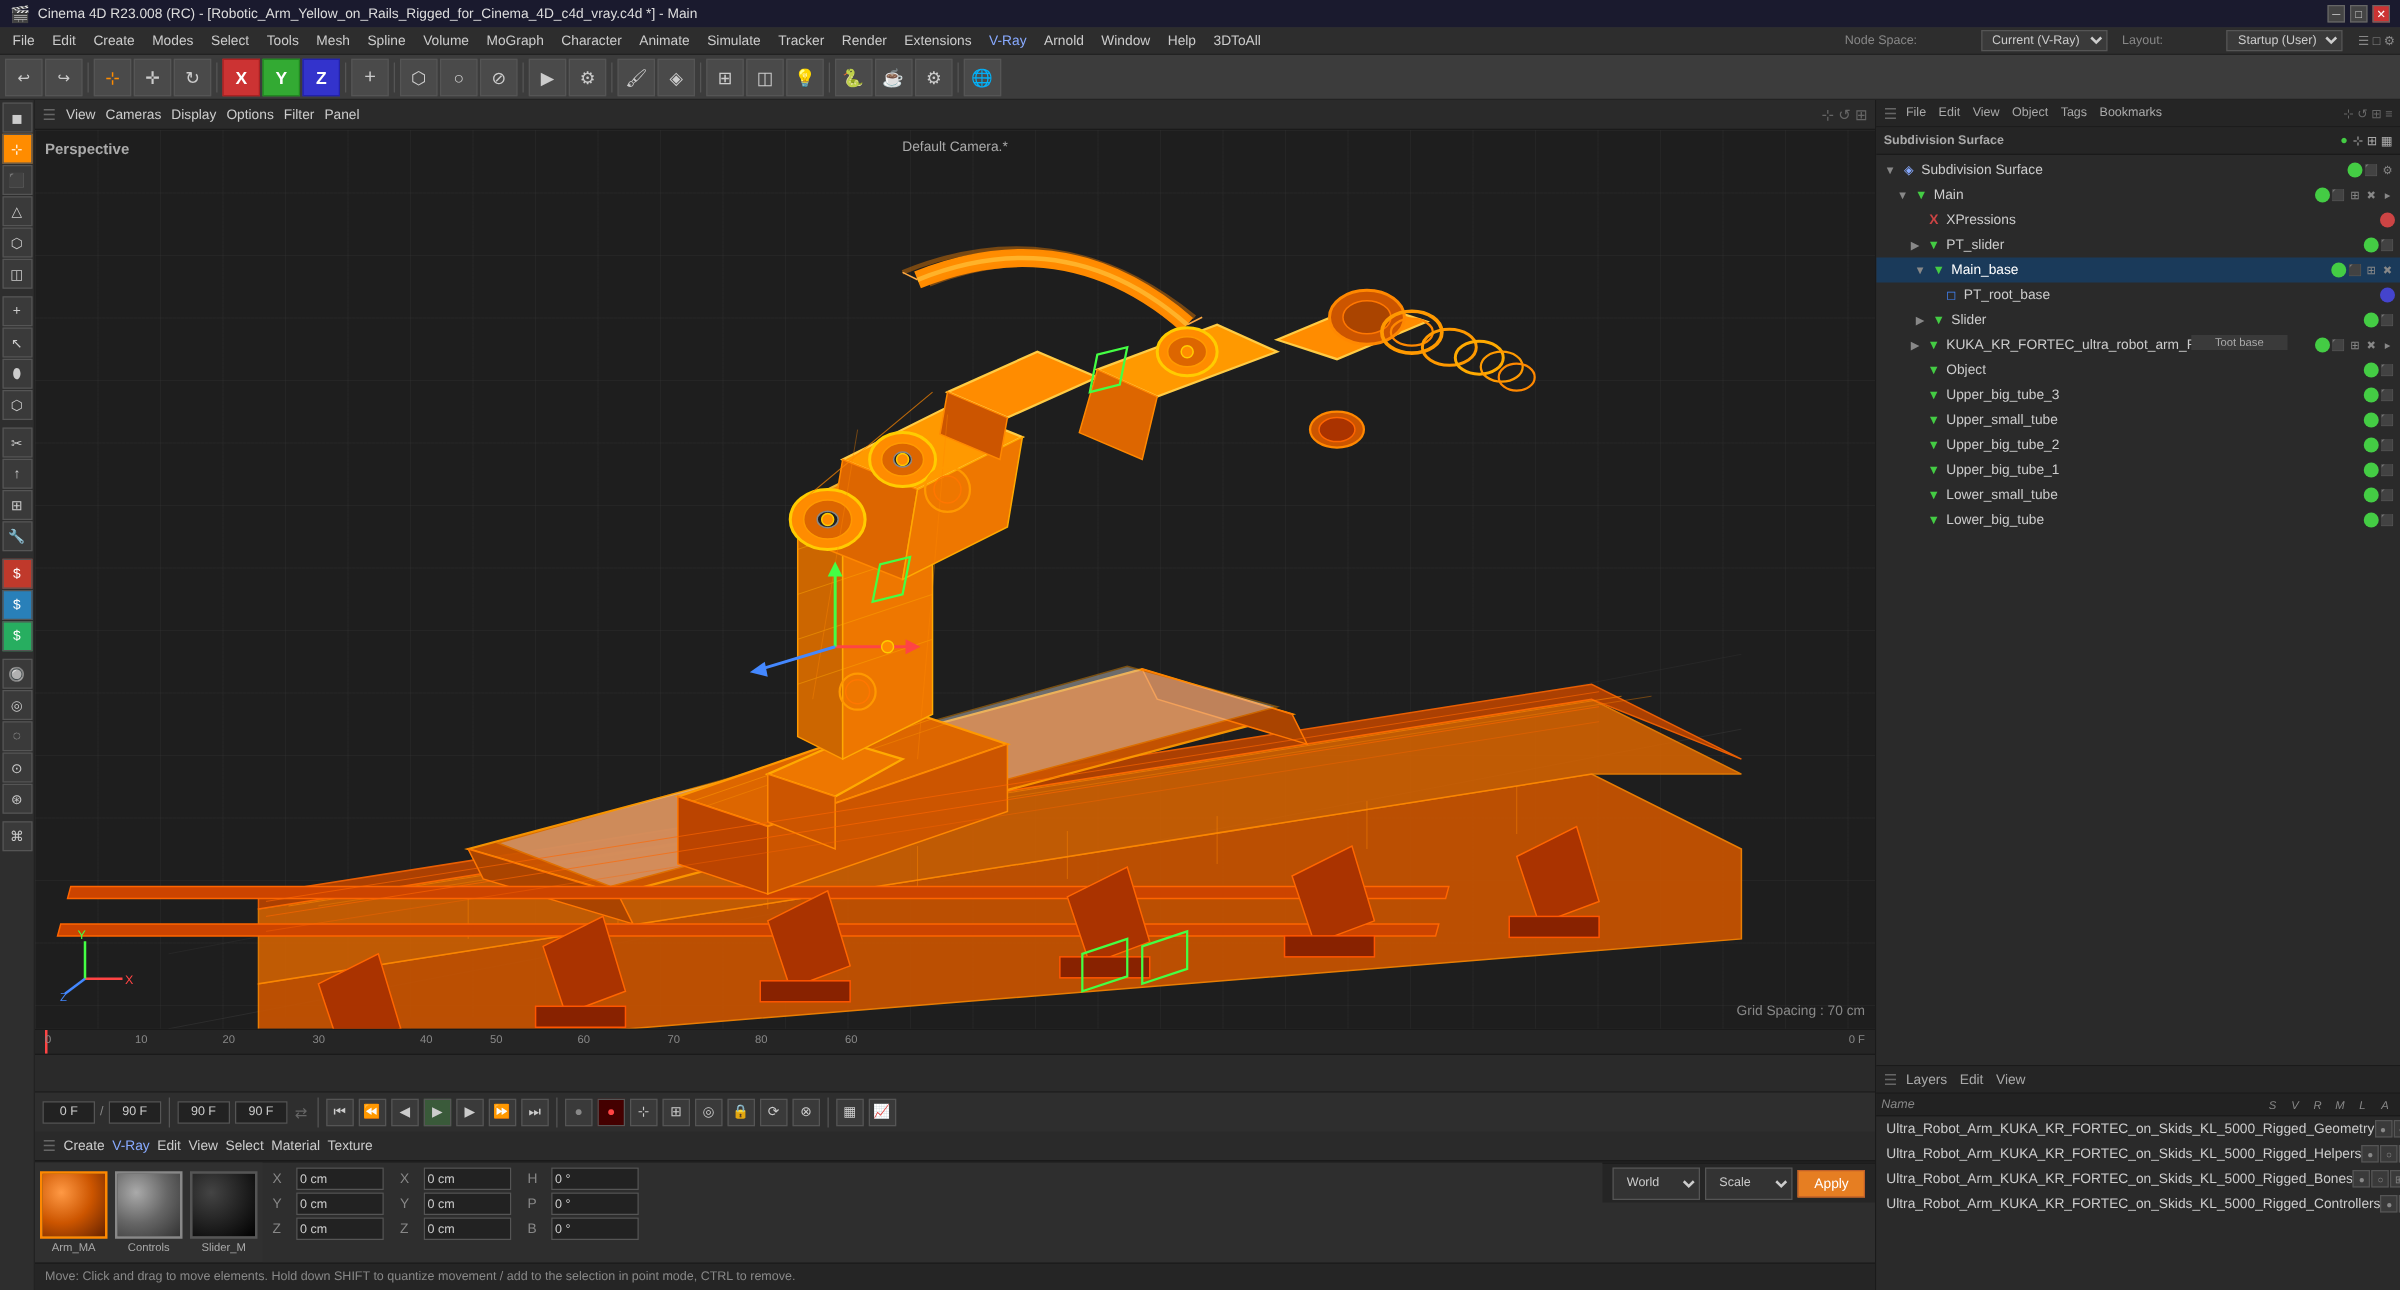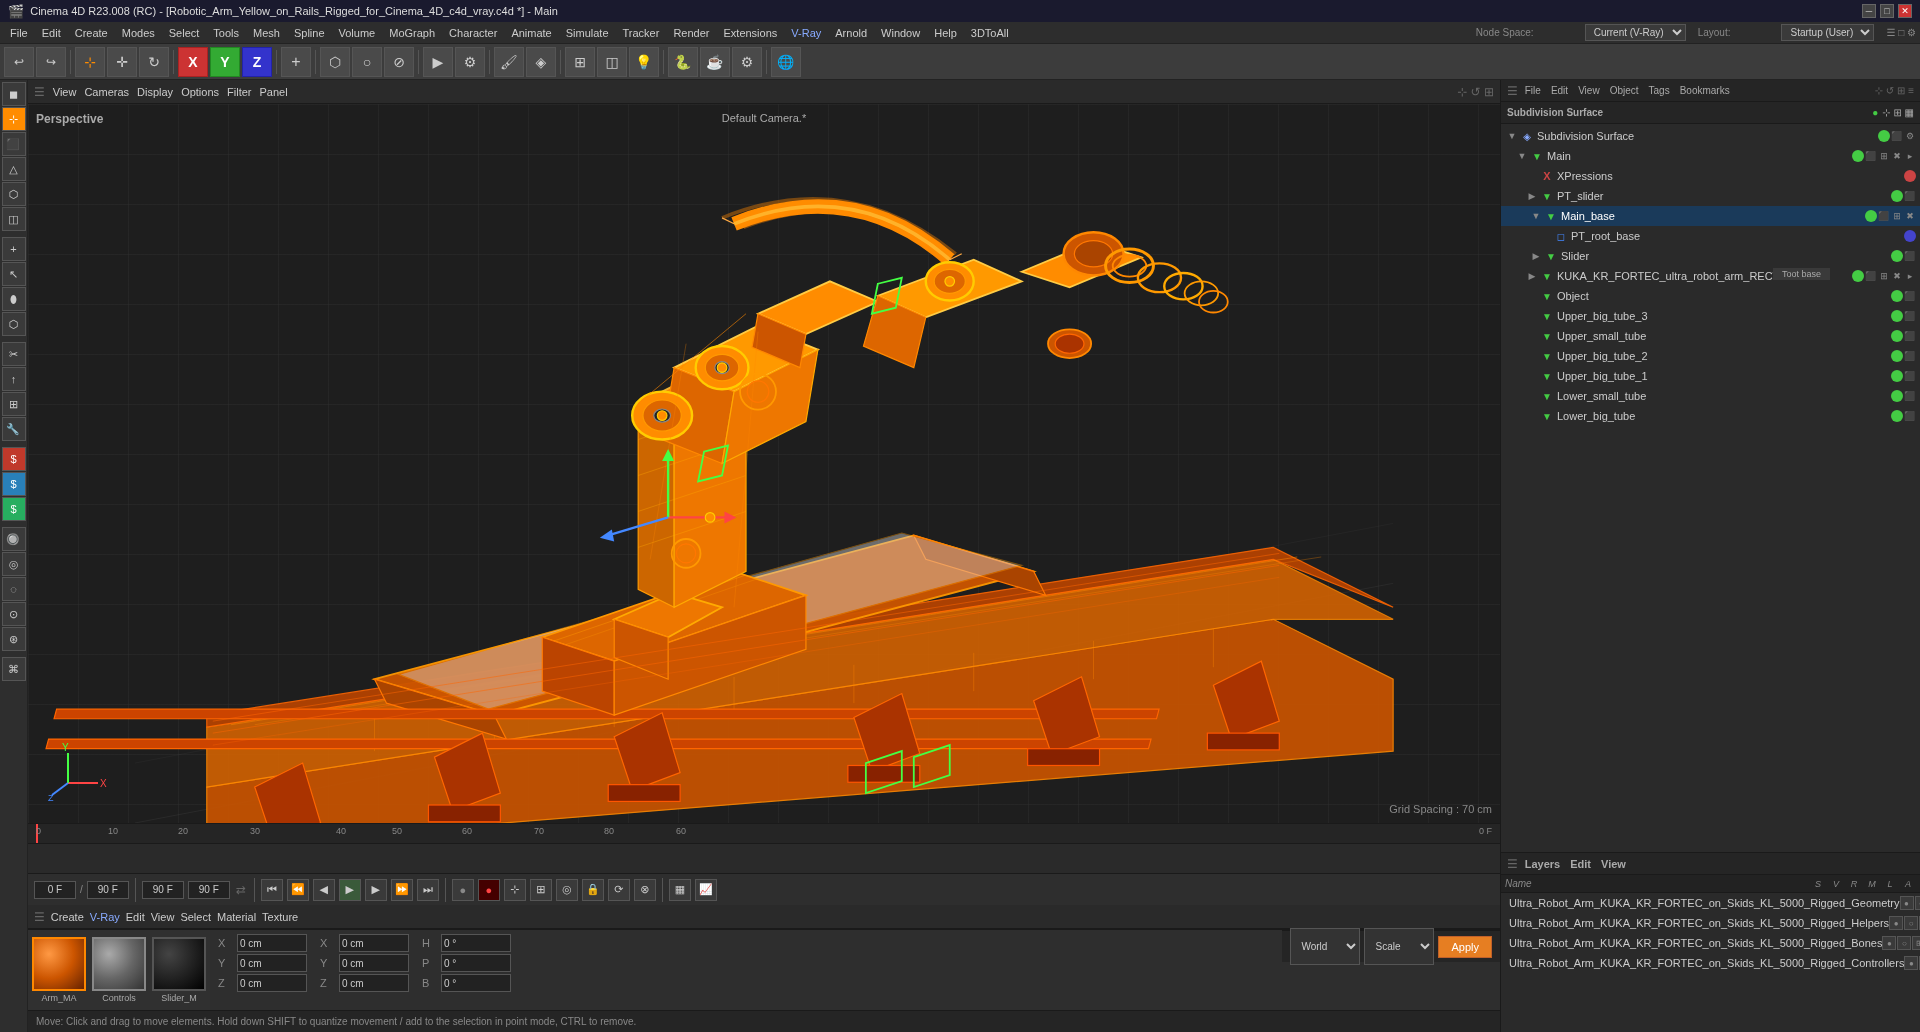--- a/index.html
+++ b/index.html
@@ -377,21 +377,21 @@
     }
     #lp-toolbar {
       height: 22px;
       background: #252525;
       display: flex;
       align-items: center;
       padding: 0 6px;
       gap: 4px;
       border-bottom: 1px solid #1a1a1a;
     }
-    .lp-menu { font-size: 11px; cursor: pointer; color: #aaa; padding: 1px 3px; font-weight: bold; }
+    .lp-menu { font-size: 11px; cursor: pointer; color: #aaa; padding: 1px 3px; }
     #layers-header {
       height: 18px;
       background: #222;
       display: flex;
       align-items: center;
       padding: 0 4px;
       border-bottom: 1px solid #1a1a1a;
       font-style: italic;
     }
     .layers-col-name { flex: 1; font-size: 10px; color: #888; }
@@ -419,21 +419,21 @@
       gap: 4px;
       border-top: 1px solid #1a1a1a;
     }
     .tc-dropdown {
       background: #333;
       border: 1px solid #555;
       color: #ccc;
       font-size: 10px;
       padding: 2px 6px;
       cursor: pointer;
-      height: 37px;
+      height: 26px;
       min-width: 70px;
     }
     .tc-btn {
       background: #e67e22;
       border: 1px solid #c0602a;
       color: #fff;
       font-size: 11px;
       padding: 2px 12px;
       cursor: pointer;
       height: 22px;
@@ -983,21 +983,21 @@
           <span class="obj-icon" style="color:#44cc44;">▼</span>
           <span class="obj-name">KUKA_KR_FORTEC_ultra_robot_arm_RECT</span>
           <div class="obj-icons-right">
             <span class="obj-dot obj-dot-green"></span>
             <span class="obj-small-icon">⬛</span>
             <span class="obj-small-icon">⊞</span>
             <span class="obj-small-icon">✖</span>
             <span class="obj-small-icon">▸</span>
           </div>
 
-          <span style="position:absolute;right:90px;top:2px;font-size:9px;color:#aaa;background:#3a3a3a;padding:1px 9px;">Toot base</span>
+          <span style="position:absolute;right:90px;top:2px;font-size:9px;color:#aaa;background:#3a3a3a;padding:1px 19px;">Toot base</span>
         </div>
 
         <div class="obj-row">
           <div class="obj-indent" style="width:24px;"></div>
           <span class="obj-arrow"> </span>
           <span class="obj-icon" style="color:#44cc44;">▼</span>
           <span class="obj-name">Object</span>
           <div class="obj-icons-right">
             <span class="obj-dot obj-dot-green"></span>
             <span class="obj-small-icon">⬛</span>

